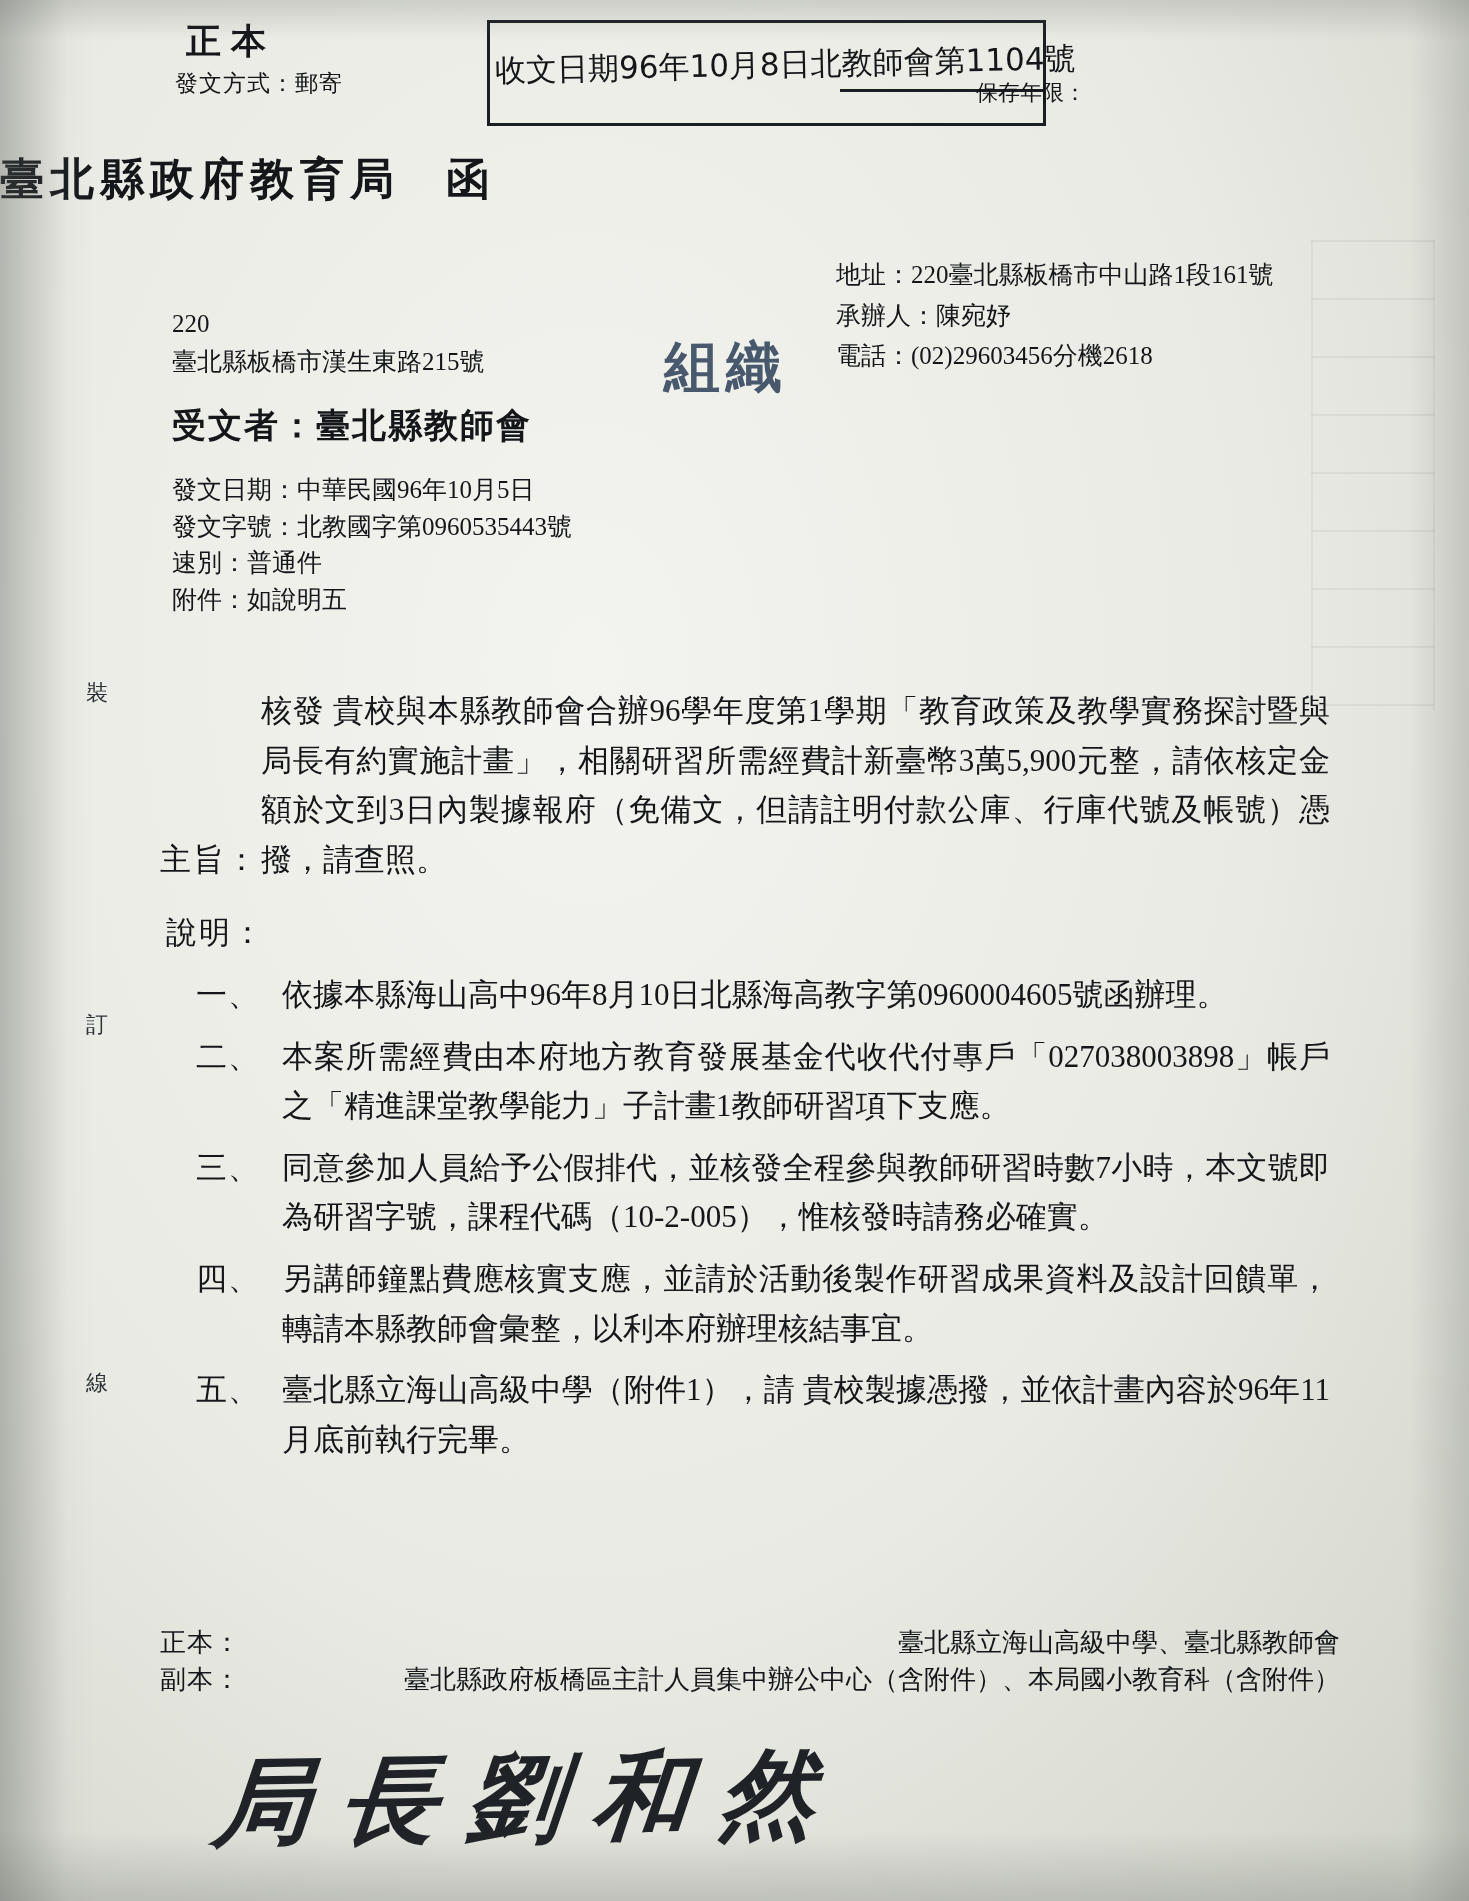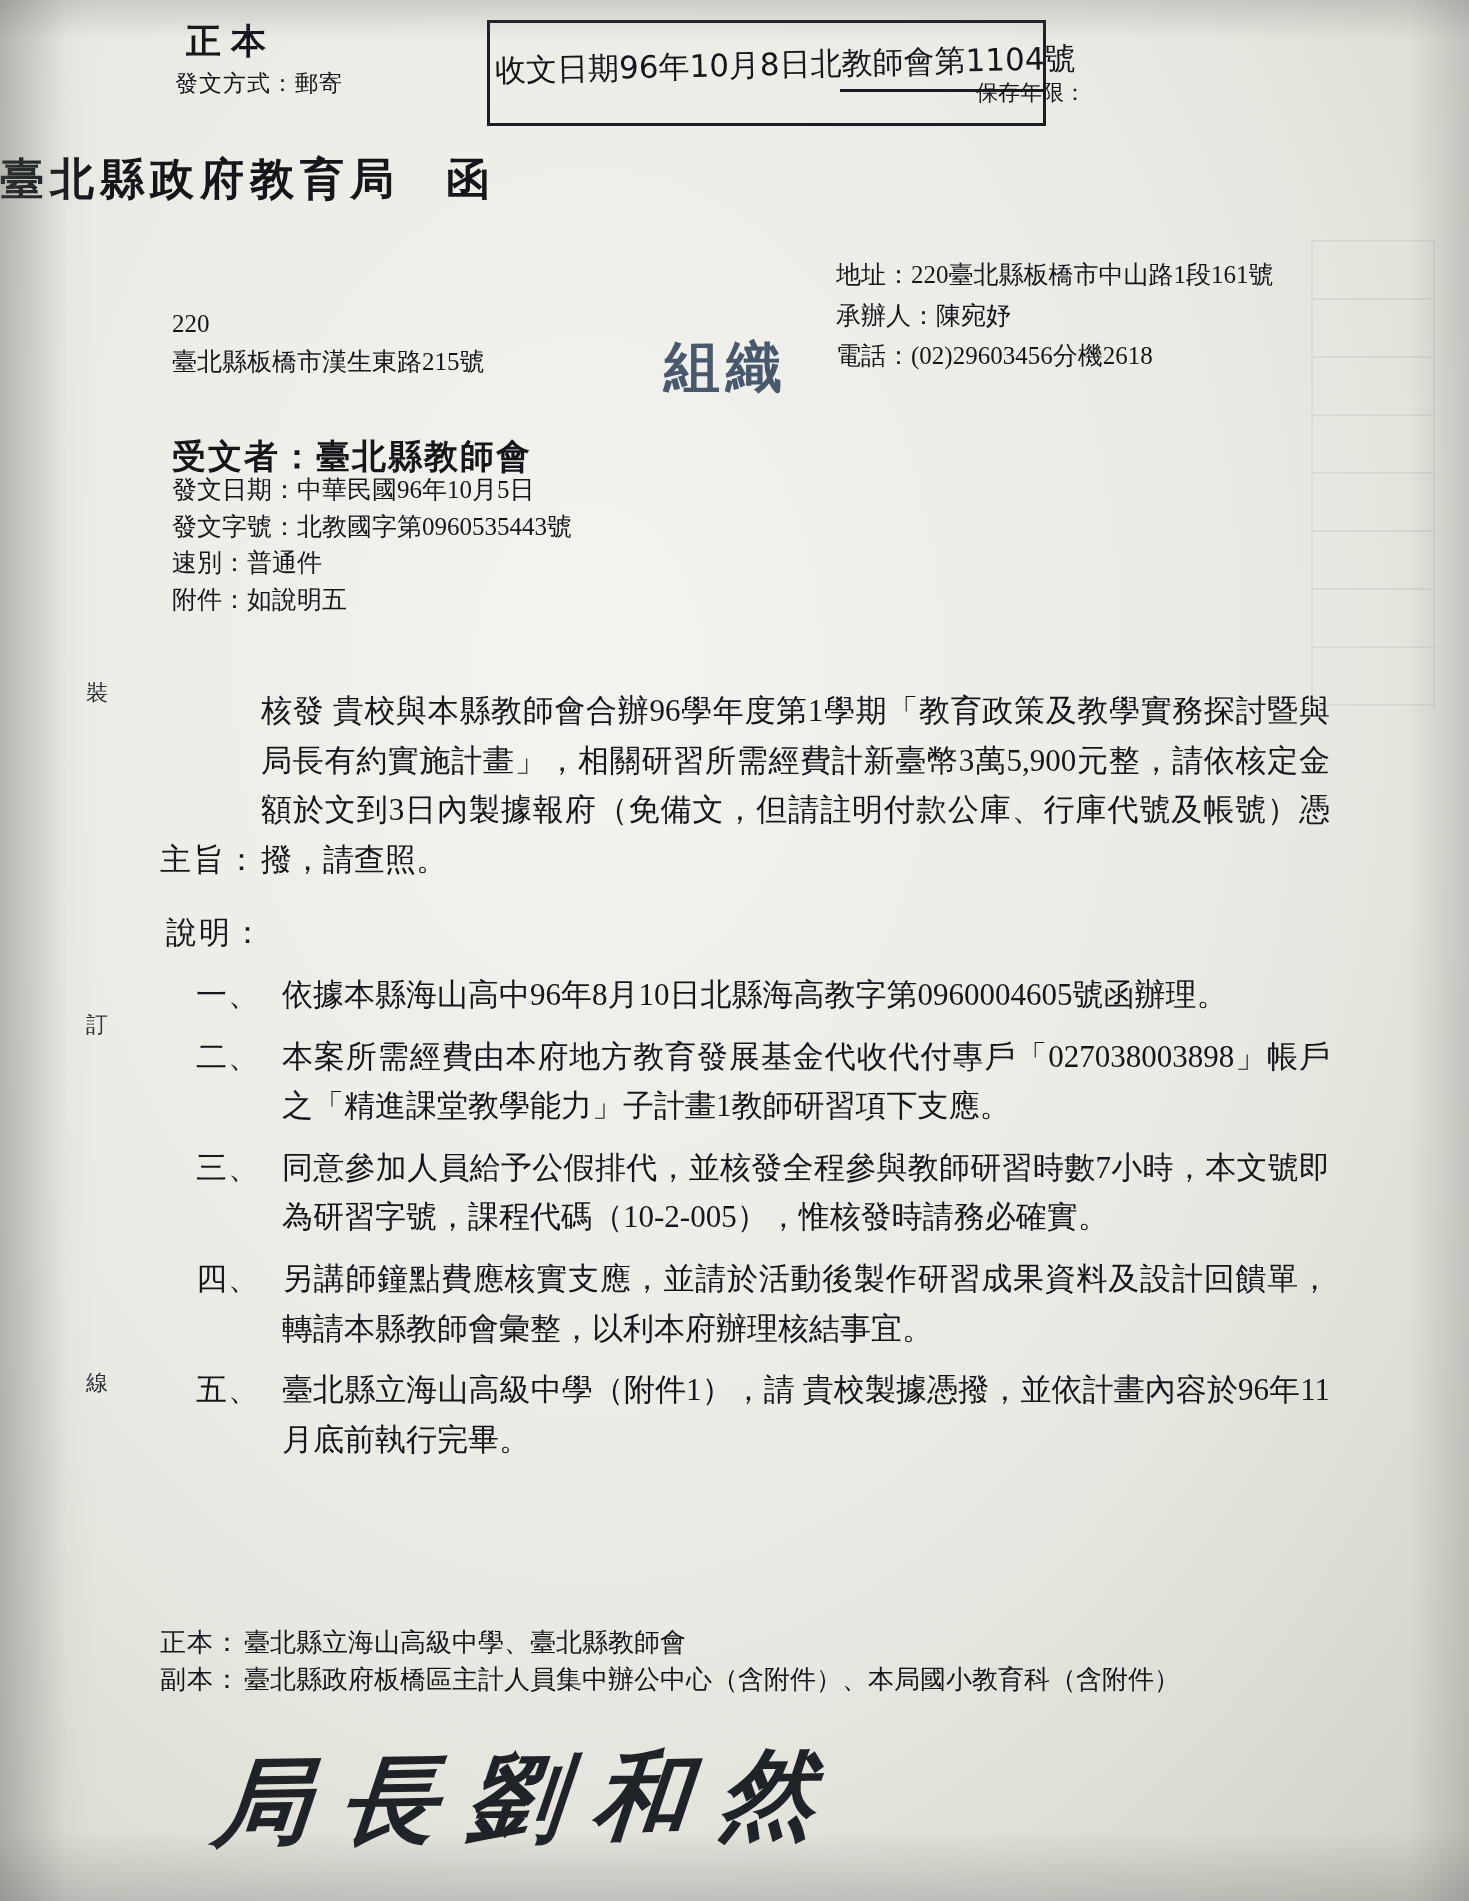--- a/index.html
+++ b/index.html
@@ -119,21 +119,20 @@
     letter-spacing: 6px;
     color: #3a4c63;
     opacity: 0.92;
   }
 
   .recipient {
     left: 172px; top: 403px;
     font-size: 34px;
     letter-spacing: 2px;
     font-weight: 600;
-    margin-top: 31px;
   }
 
   .meta {
     left: 172px; top: 472px;
     font-size: 25px;
     line-height: 1.46;
   }
   .meta div { white-space: nowrap; }
 
   
@@ -189,21 +188,21 @@
   }
 
   .dist {
     left: 160px; top: 1625px;
     width: 1180px;
     font-size: 26px;
     line-height: 1.42;
   }
   .dist-row { display: flex; align-items: flex-start; }
   .dist-label { flex: 0 0 auto; width: 84px; letter-spacing: 1px; }
-  .dist-text { flex: 1 1 auto; }
+  .dist-text { flex: 1 1 auto; text-align: right; }
 
   .signature {
     left: 215px; top: 1735px;
     font-size: 96px;
     font-family: "DejaVu Serif", serif;
     font-weight: 700;
     font-style: italic;
     letter-spacing: 30px;
     color: #11151a;
     transform: skewX(-6deg) rotate(-1deg);

